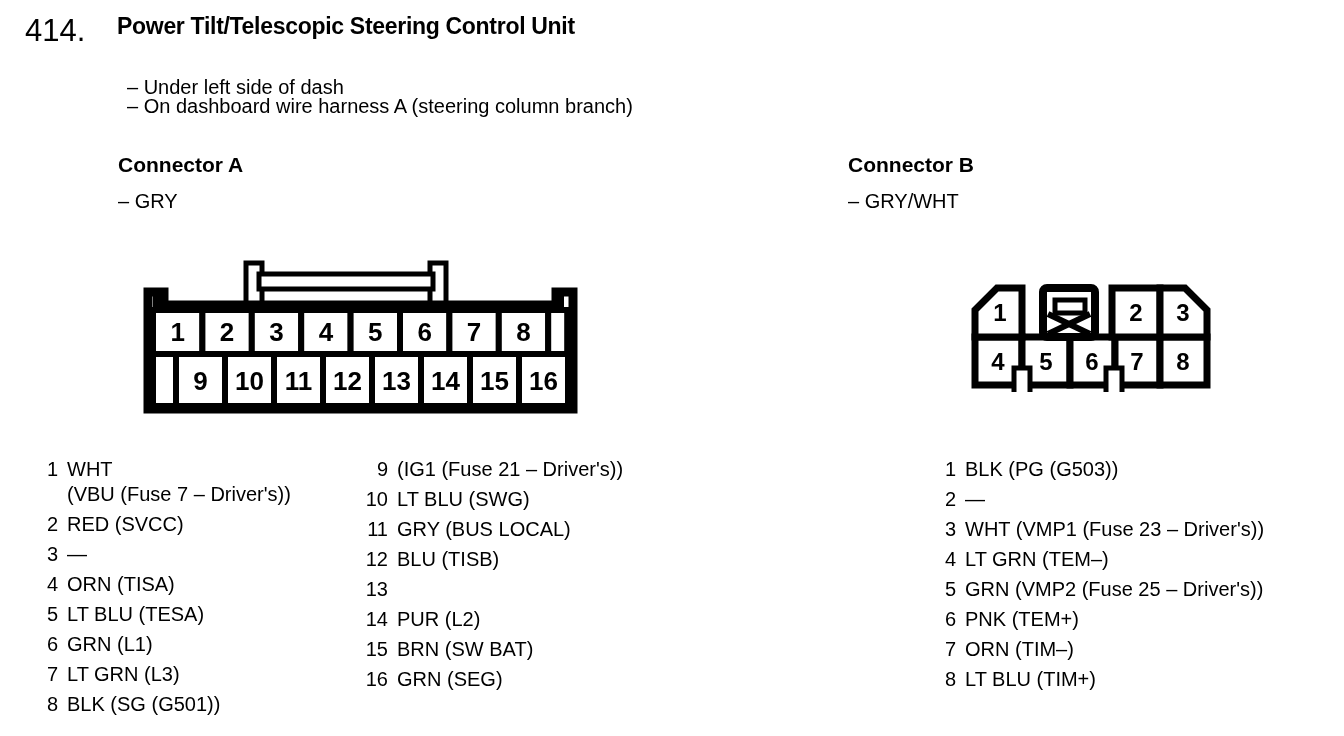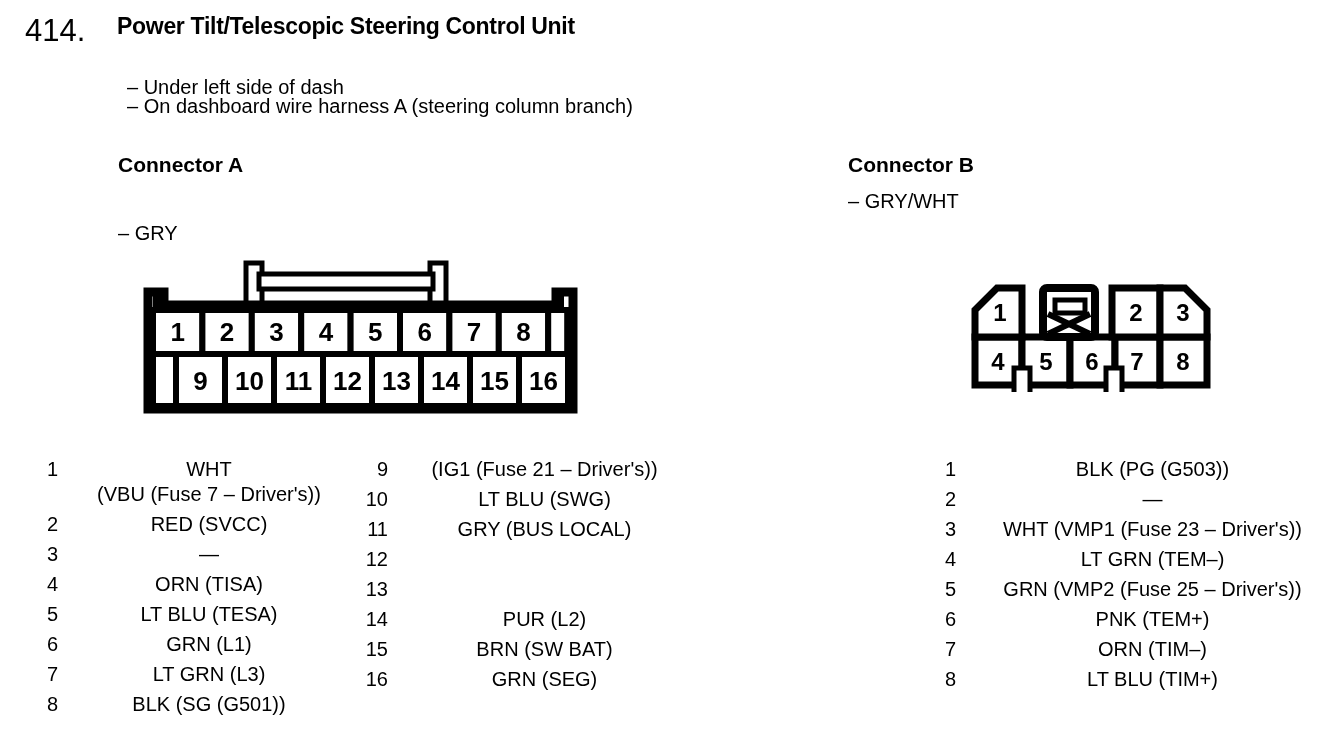--- a/index.html
+++ b/index.html
@@ -14,36 +14,36 @@
 
   .title-num   { left: 25px;  top: 13px; font-size: 31px; font-weight: normal; }
   .title-text  { left: 117px; top: 13px; font-size: 23px; font-weight: bold; letter-spacing: -0.3px; }
   .bullet      { left: 127px; font-size: 20px; }
   .bullet-1    { top: 76px; }
   .bullet-2    { top: 95px; }
 
   .conn-heading { font-size: 21px; font-weight: bold; }
   .conn-color   { font-size: 20px; }
   .conn-a-heading { left: 118px; top: 153px; }
-  .conn-a-color   { left: 118px; top: 190px; margin-top: 32px; }
+  .conn-a-color   { left: 118px; top: 190px; }
   .conn-b-heading { left: 848px; top: 153px; }
   .conn-b-color   { left: 848px; top: 190px; }
 
   #diagram-layer { left: 0; top: 0; width: 1344px; height: 736px; }
 
   .pin-col { position: absolute; font-size: 20px; }
   #col-a1 { left: 36px;  top: 457px; width: 315px; }
   #col-a2 { left: 362px; top: 457px; width: 330px; }
   #col-b  { left: 936px; top: 457px; width: 404px; }
 
   .pin-row { display: flex; gap: 9px; margin-bottom: 5px; line-height: 25px; align-items: flex-start; }
   .pin-num { flex: none; width: 22px; text-align: right; }
   #col-a2 .pin-num { width: 26px; }
   #col-b  .pin-num { width: 20px; }
-  .pin-label { flex: 1; text-align: center; }
+  .pin-label { flex: 1; }
 
   svg text.cell-num { font-family: "Liberation Sans", "DejaVu Sans", sans-serif; font-weight: bold; fill: #000; }
   svg text.cell-num-a { font-size: 26px; }
   svg text.cell-num-b { font-size: 24px; }
 </style>
 </head>
 <body>
 
 <div class="abs title-num">414.</div>
 <div class="abs title-text">Power Tilt/Telescopic Steering Control Unit</div>
@@ -185,20 +185,21 @@
   <div class="pin-row">
     <span class="pin-num">10</span>
     <span class="pin-label">LT BLU (SWG)</span>
   </div>
   <div class="pin-row">
     <span class="pin-num">11</span>
     <span class="pin-label">GRY (BUS LOCAL)</span>
   </div>
   <div class="pin-row">
     <span class="pin-num">12</span>
+    <span class="pin-label">BLU (TISB)</span>
   </div>
   <div class="pin-row">
     <span class="pin-num">13</span>
   </div>
   <div class="pin-row">
     <span class="pin-num">14</span>
     <span class="pin-label">PUR (L2)</span>
   </div>
   <div class="pin-row">
     <span class="pin-num">15</span>

